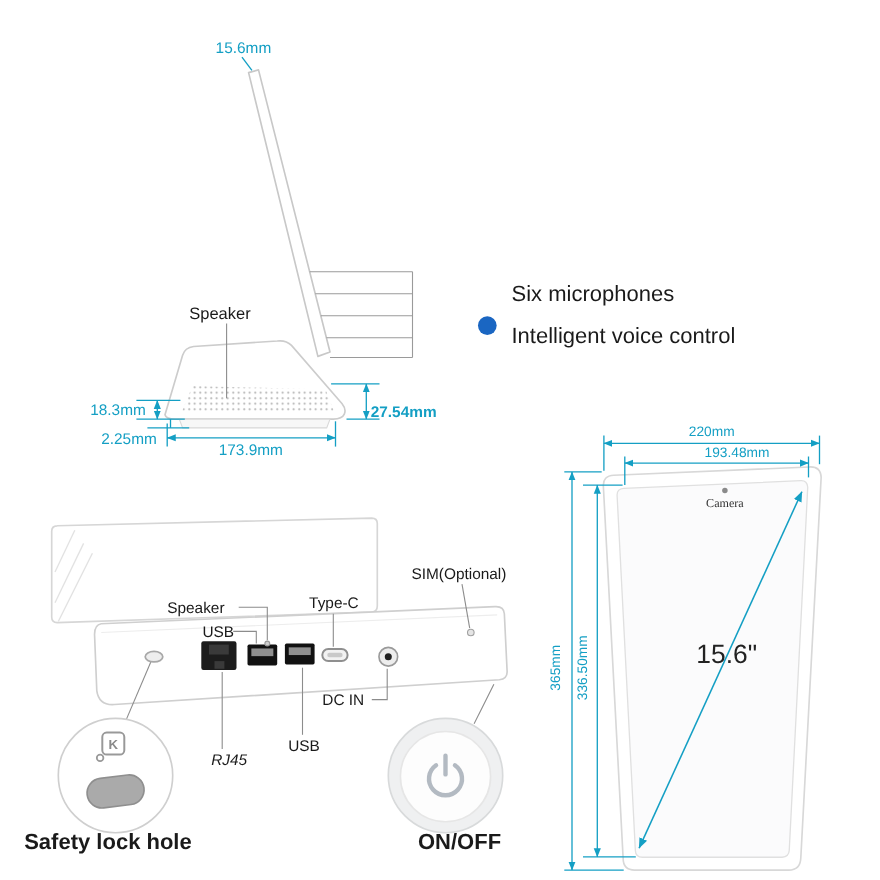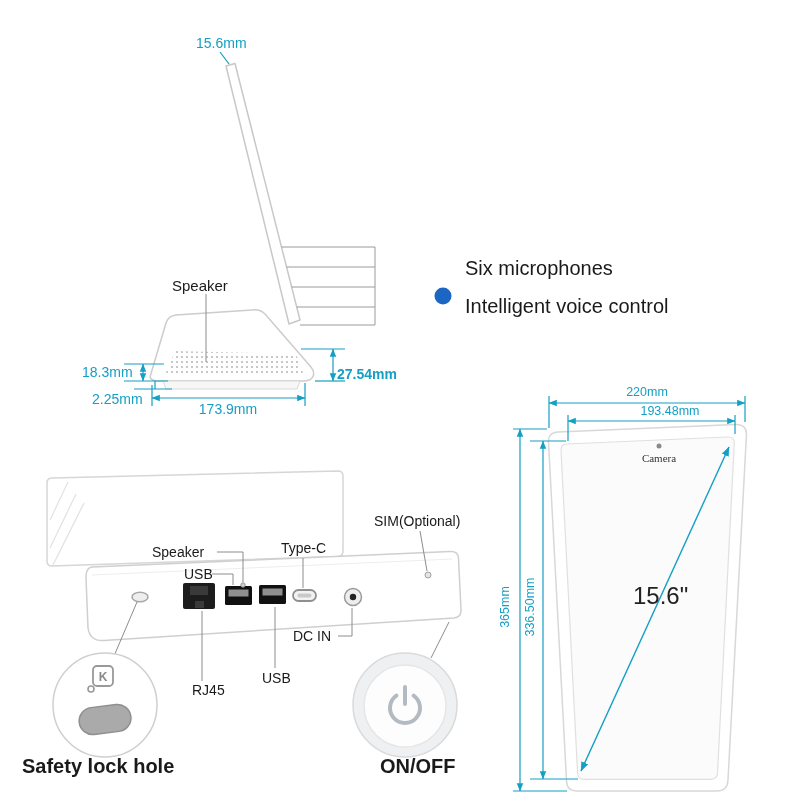--- a/index.html
+++ b/index.html
@@ -195,21 +195,21 @@
   <div class="lbl dim ctr" style="left:188px;top:401px;width:80px;">173.9mm</div>
   <div class="lbl big" style="left:465px;top:257px;">Six microphones</div>
   <div class="lbl big" style="left:465px;top:295px;">Intelligent voice control</div>
 
   <div class="lbl" style="left:152px;top:544px;">Speaker</div>
   <div class="lbl" style="left:184px;top:566px;">USB</div>
   <div class="lbl" style="left:281px;top:540px;">Type-C</div>
   <div class="lbl" style="left:374px;top:513px;">SIM(Optional)</div>
   <div class="lbl" style="left:293px;top:628px;">DC IN</div>
   <div class="lbl" style="left:262px;top:670px;">USB</div>
-  <div class="lbl" style="left:192px;top:682px;">RJ45</div>
+  <div class="lbl" style="left:192px;top:682px;font-style:italic;">RJ45</div>
   <div class="lbl b17" style="left:22px;top:755px;">Safety lock hole</div>
   <div class="lbl b17" style="left:380px;top:755px;">ON/OFF</div>
 
   <div class="lbl dimf ctr" style="left:607px;top:385px;width:80px;">220mm</div>
   <div class="lbl dimf ctr" style="left:620px;top:404px;width:100px;">193.48mm</div>
   <div class="lbl cam ctr" style="left:629px;top:452px;width:60px;">Camera</div>
   <div class="lbl dimf ctr rot" style="left:465px;top:599px;width:80px;">365mm</div>
   <div class="lbl dimf ctr rot" style="left:490px;top:599px;width:80px;">336.50mm</div>
   <div class="lbl diag" style="left:633px;top:582px;">15.6"</div>
 

